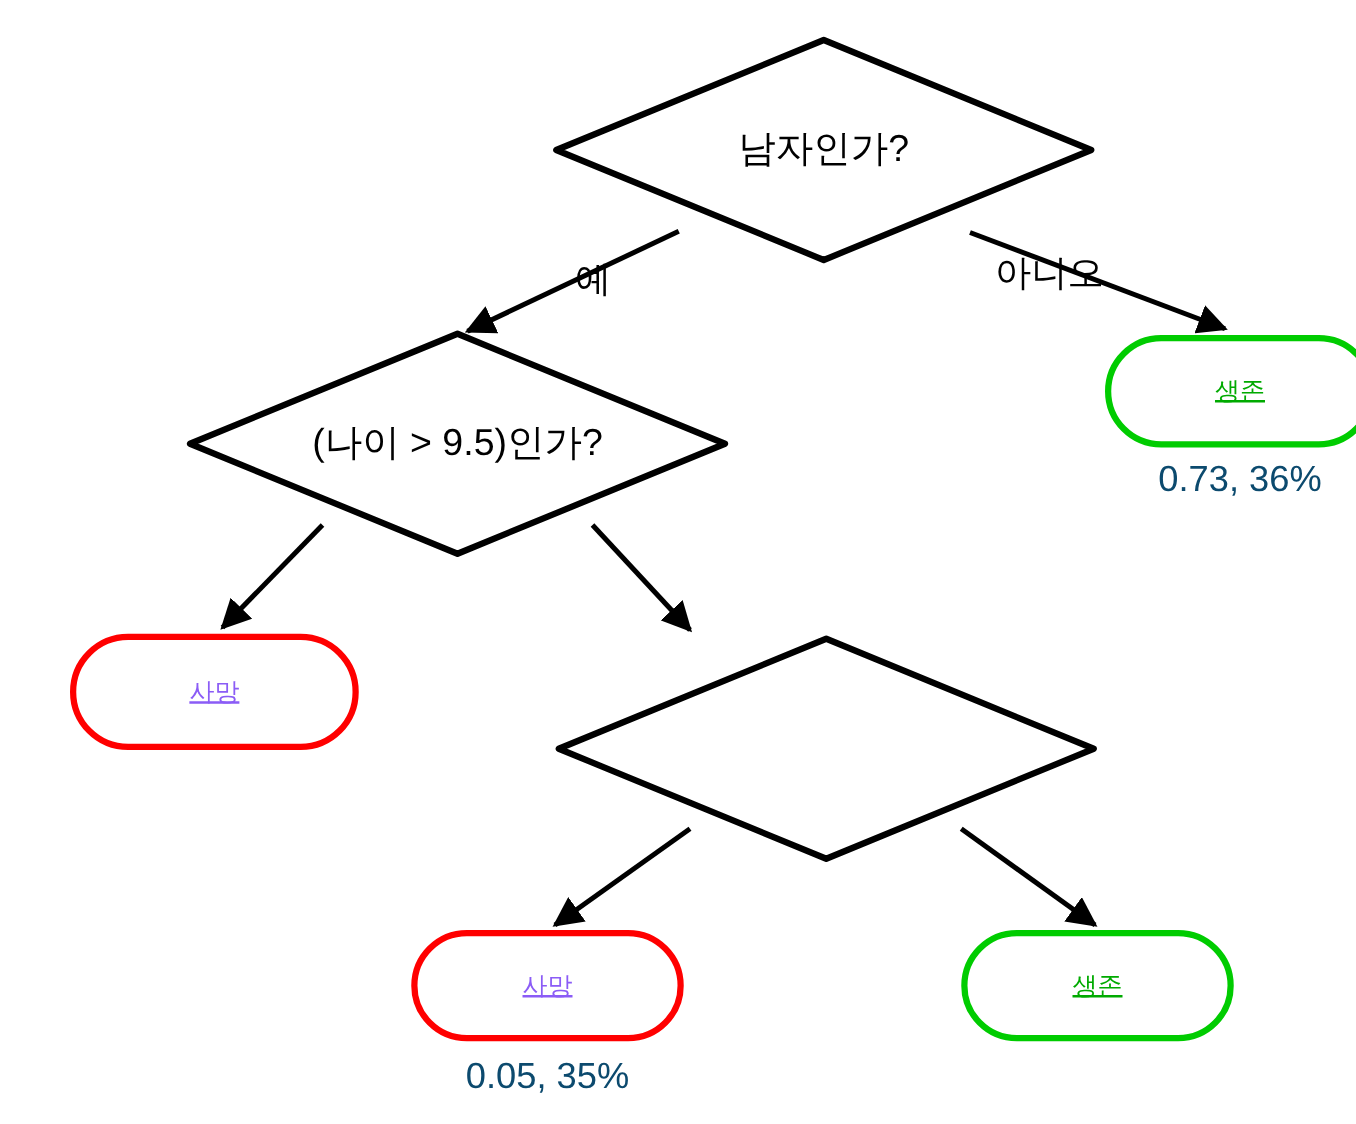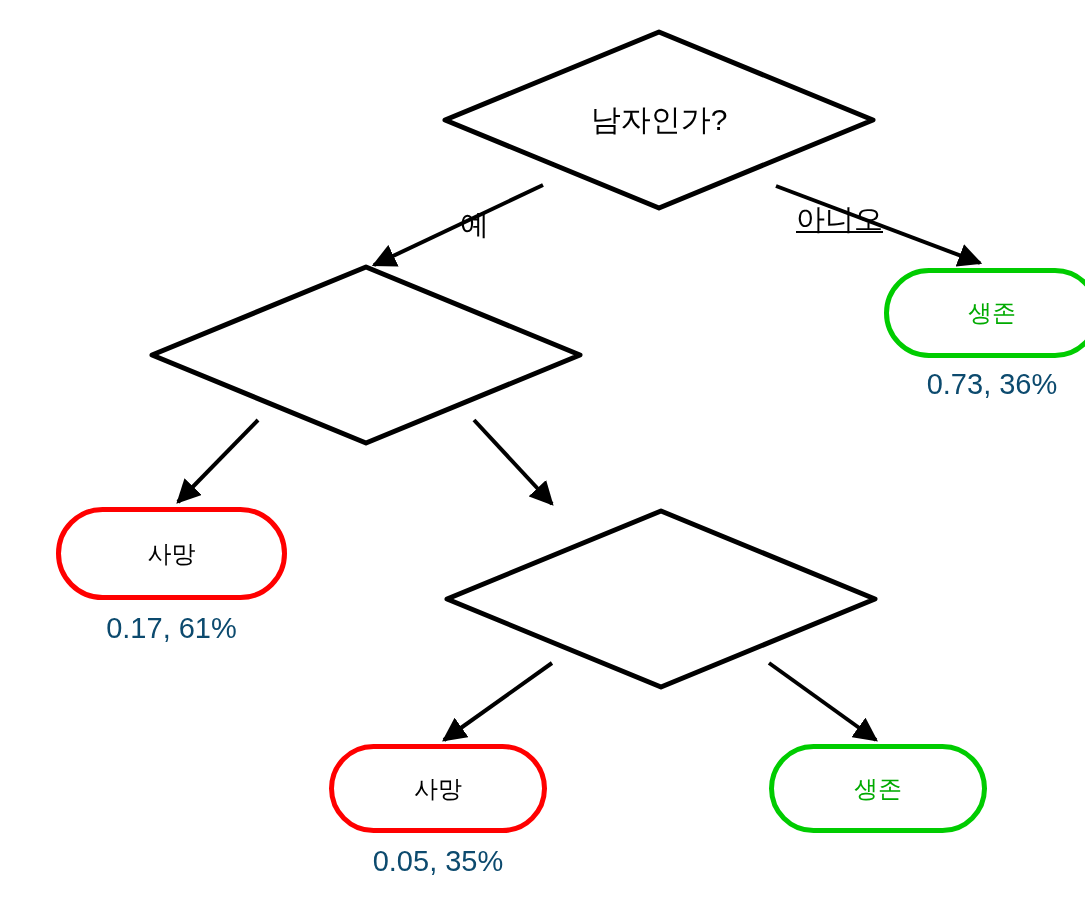--- a/index.html
+++ b/index.html
@@ -55,26 +55,27 @@
     box-sizing: border-box;
     border-style: solid;
     border-width: 5px;
     border-radius: 48px;
     background: #ffffff;
     display: flex;
     align-items: center;
     justify-content: center;
   }
   .leaf .leaf-label {
-    font-size: 24px;
+    font-size: 20px;
     line-height: 1;
     white-space: nowrap;
+    text-decoration: underline;
   }
   .leaf.red  { border-color: #ff0000; }
-  .leaf.red  .leaf-label { color: #000000; }
+  .leaf.red  .leaf-label { color: #8b5cf6; }
   .leaf.green { border-color: #00cc00; }
   .leaf.green .leaf-label { color: #00aa00; }
 
   
   .caption {
     position: absolute;
     font-size: 29px;
     color: #0c4a6e;
     white-space: nowrap;
     text-align: center;
@@ -113,43 +114,43 @@
     <svg class="dia-svg" viewBox="0 0 436 184" preserveAspectRatio="none" xmlns="http://www.w3.org/2000/svg">
       <polygon points="218,4 432,92 218,180 4,92" fill="#ffffff" stroke="#000000" stroke-width="5" stroke-linejoin="round"></polygon>
     </svg>
     <span class="dec-label">남자인가?</span>
   </div>
 
   <div class="decision" style="left:112px; top:263px; width:436px; height:184px;">
     <svg class="dia-svg" viewBox="0 0 436 184" preserveAspectRatio="none" xmlns="http://www.w3.org/2000/svg">
       <polygon points="218,4 432,92 218,180 4,92" fill="#ffffff" stroke="#000000" stroke-width="5" stroke-linejoin="round"></polygon>
     </svg>
+    <span class="dec-label">(나이 &gt; 9.5)인가?</span>
   </div>
 
   <div class="decision" style="left:407px; top:507px; width:436px; height:184px;">
     <svg class="dia-svg" viewBox="0 0 436 184" preserveAspectRatio="none" xmlns="http://www.w3.org/2000/svg">
       <polygon points="218,4 432,92 218,180 4,92" fill="#ffffff" stroke="#000000" stroke-width="5" stroke-linejoin="round"></polygon>
     </svg>
   </div>
 
   <div class="leaf green" style="left:848px; top:268px; width:216px; height:90px;">
     <span class="leaf-label">생존</span>
   </div>
   <div class="caption" style="left:848px; top:370px; width:216px;">0.73, 36%</div>
 
   <div class="leaf red" style="left:20px; top:507px; width:231px; height:93px;">
     <span class="leaf-label">사망</span>
   </div>
-  <div class="caption" style="left:20px; top:614px; width:231px;">0.17, 61%</div>
 
   <div class="leaf red" style="left:293px; top:744px; width:218px; height:89px;">
     <span class="leaf-label">사망</span>
   </div>
   <div class="caption" style="left:293px; top:847px; width:218px;">0.05, 35%</div>
 
   <div class="leaf green" style="left:733px; top:744px; width:218px; height:89px;">
     <span class="leaf-label">생존</span>
   </div>
 
   <div class="edge-label" style="left:424px; top:210px;">예</div>
-  <div class="edge-label" style="left:760px; top:205px;text-decoration:underline;">아니오</div>
+  <div class="edge-label" style="left:760px; top:205px;">아니오</div>
 
 </div>
 
 </body></html>

